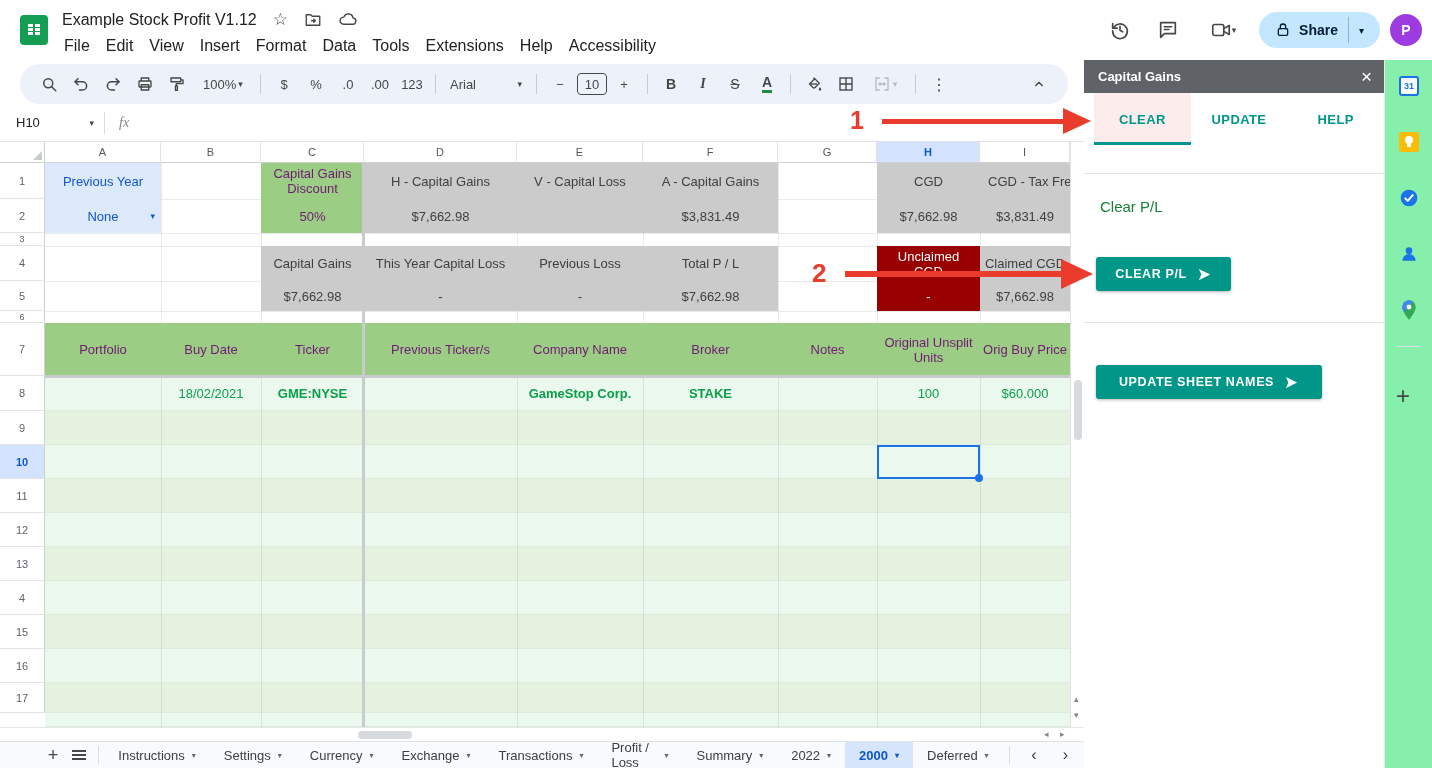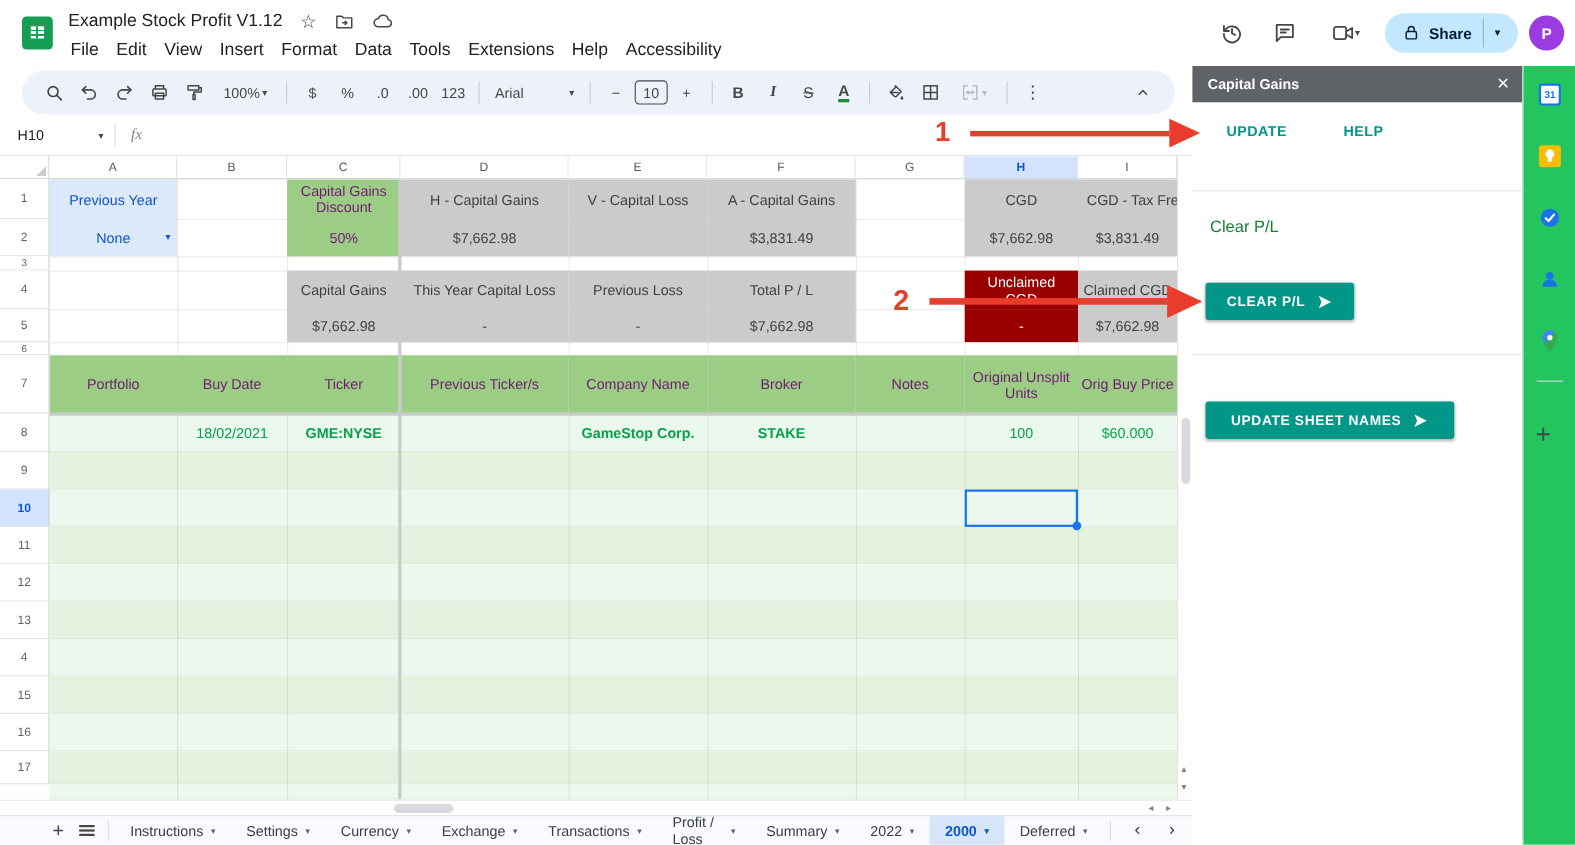--- a/index.html
+++ b/index.html
@@ -101,21 +101,21 @@
   .sbtab{width:97px;display:flex;align-items:center;justify-content:center;font-size:13px;font-weight:600;
     letter-spacing:.4px;color:#00968b;position:relative}
   .sbtab.selected{background:#fcecec}
   .sbtab.selected:after{content:"";position:absolute;left:0;bottom:0;width:100%;height:3px;background:#00968b}
   .sbdiv{position:absolute;left:0;width:300px;height:1px;background:#e3e5e5}
   .sbsection{position:absolute;left:16px;top:138px;font-size:15px;color:#188038}
   .tealbtn{position:absolute;display:flex;align-items:center;justify-content:center;gap:10px;background:#009688;
     color:#fff;font-size:12.5px;font-weight:700;letter-spacing:.6px;border-radius:3px;
     box-shadow:0 1px 3px rgba(0,0,0,.3)}
   
-  .rightstrip{position:absolute;left:1384px;top:60px;width:48px;height:708px;background:#22c55e;border-left:1px solid #e8eaed}
+  .rightstrip{position:absolute;left:1384px;top:60px;width:48px;height:708px;background:#86efac;border-left:1px solid #e8eaed}
   .rsitem{position:absolute;left:13px;width:22px;height:22px;display:flex;align-items:center;justify-content:center}
   .calicon{width:20px;height:20px;background:#fff;border:2px solid #1a73e8;border-radius:3px;display:flex;align-items:center;justify-content:center;
     font-size:9px;font-weight:700;color:#1a73e8}
   .keepicon{width:20px;height:20px;background:#fbbc04;border-radius:3px;position:relative}
   .keepicon:before{content:"";position:absolute;left:6px;top:4px;width:8px;height:8px;border-radius:50%;background:#fff}
   .keepicon:after{content:"";position:absolute;left:8px;top:11px;width:4px;height:4px;background:#fff}
   .rsdiv{position:absolute;left:12px;width:24px;height:1px;background:#dadce0}
   .plusbtn{position:absolute;left:11px;font-size:24px;color:#444746}
   
   .annnum{position:absolute;color:#e93c2c;font-weight:700;z-index:40}
@@ -463,20 +463,21 @@
     <span>›</span>
   </div>
 </div>
 
 <div class="sidebar">
   <div class="sbheader">
     <span class="sbtitle">Capital Gains</span>
     <span class="sbclose">×</span>
   </div>
   <div class="sbtabs">
+    <div class="sbtab selected">CLEAR</div>
     <div class="sbtab">UPDATE</div>
     <div class="sbtab">HELP</div>
   </div>
   <div class="sbdiv" style="top:113px"></div>
   <div class="sbsection">Clear P/L</div>
   <div class="tealbtn" style="left:12px;top:197px;width:135px;height:34px">
     <span>CLEAR P/L</span>
     <svg class="ic" width="15" height="15" viewBox="0 0 16 16">
         <path d="M2 2 L14 8 L2 14 L4.6 8 Z" fill="#ffffff"></path>
       </svg>

